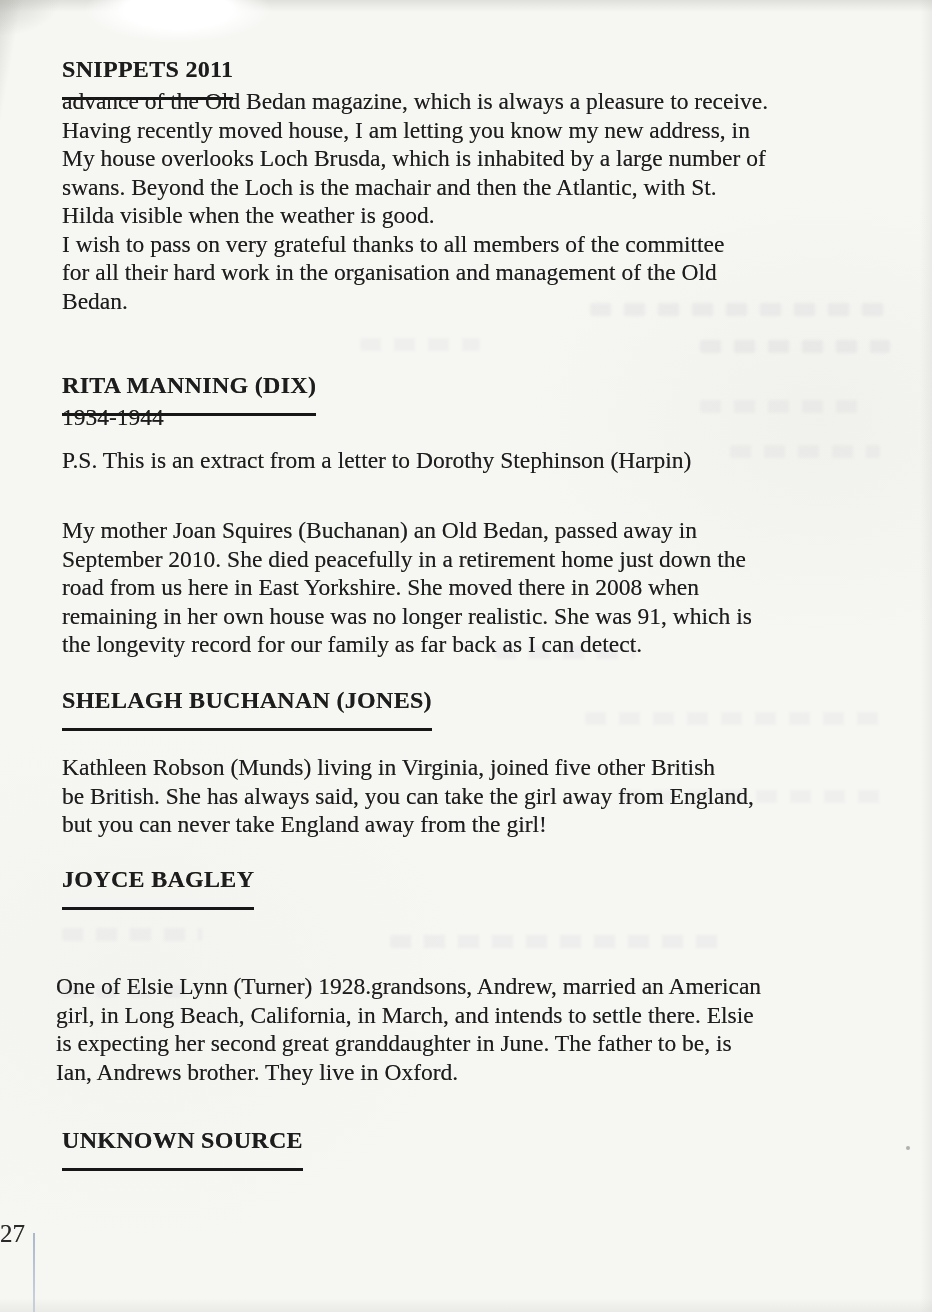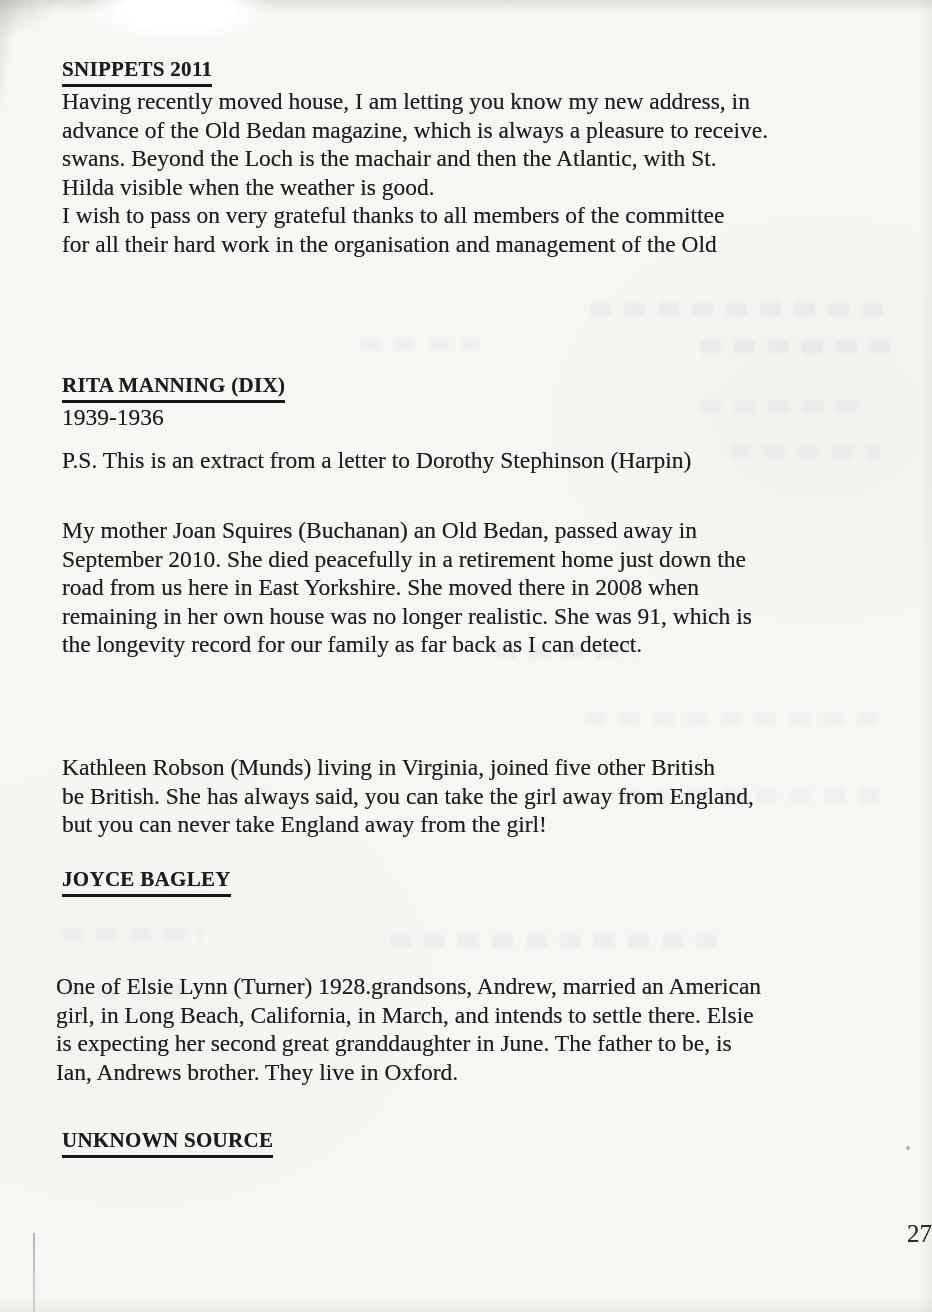--- a/index.html
+++ b/index.html
@@ -33,33 +33,33 @@
   }
   .line {
     font-size: 23.5px;
     line-height: 28.5px;
     text-shadow: 0 0 0.6px rgba(25,25,25,0.55);
   }
   .heading { position: absolute; left: 62px; white-space: nowrap; z-index: 3; }
   .heading .hd-text {
     display: inline-block;
     font-weight: bold;
-    font-size: 21px;
+    font-size: 24px;
     line-height: 27px;
     letter-spacing: 0.3px;
     border-bottom: 3px solid #171717;
-    padding-bottom: 1px;
+    padding-bottom: 14px;
     text-shadow: 0 0 0.6px rgba(15,15,15,0.6);
   }
   .footer-num {
     position: absolute;
     top: 1220px;
     left: 0;
     width: 932px;
-    text-align: right;
+    text-align: left;
     font-size: 25px;
     color: #2a2a2a;
     z-index: 3;
     text-shadow: 0 0 0.6px rgba(25,25,25,0.5);
   }
   
   .ghost {
     position: absolute;
     height: 13px;
     border-radius: 3px;
@@ -115,43 +115,48 @@
   <div class="ghost" style="left:62px; top:928px; width:140px; opacity:.4;"></div>
   <div class="ghost" style="left:390px; top:935px; width:330px; opacity:.45;"></div>
   <div class="ghost" style="left:62px; top:985px; width:130px; opacity:.35;"></div>
   <div class="blue-line"></div>
   <div class="speck"></div>
 
   <div class="heading" style="top:56px;">
     <span class="hd-text">SNIPPETS 2011</span>
   </div>
   <div class="block" style="top:87px;">
+    <div class="line">advance of the Old Bedan magazine, which is always a pleasure to receive.</div>
     <div class="line">Having recently moved house, I am letting you know my new address, in</div>
-    <div class="line">advance of the Old Bedan magazine, which is always a pleasure to receive.</div>
+    <div class="line">My house overlooks Loch Brusda, which is inhabited by a large number of</div>
     <div class="line">swans. Beyond the Loch is the machair and then the Atlantic, with St.</div>
     <div class="line">Hilda visible when the weather is good.</div>
     <div class="line">I wish to pass on very grateful thanks to all members of the committee</div>
     <div class="line">for all their hard work in the organisation and management of the Old</div>
+    <div class="line">Bedan.</div>
   </div>
 
   <div class="heading" style="top:372px;">
     <span class="hd-text">RITA MANNING (DIX)</span>
   </div>
   <div class="block" style="top:403px;">
-    <div class="line">1939-1936</div>
+    <div class="line">1934-1944</div>
     <div class="line" style="margin-top:14px;">P.S. This is an extract from a letter to Dorothy Stephinson (Harpin)</div>
   </div>
   <div class="block" style="top:516px;">
     <div class="line">My mother Joan Squires (Buchanan) an Old Bedan, passed away in</div>
     <div class="line">September 2010. She died peacefully in a retirement home just down the</div>
     <div class="line">road from us here in East Yorkshire. She moved there in 2008 when</div>
     <div class="line">remaining in her own house was no longer realistic. She was 91, which is</div>
     <div class="line">the longevity record for our family as far back as I can detect.</div>
   </div>
 
+  <div class="heading" style="top:687px;">
+    <span class="hd-text">SHELAGH BUCHANAN (JONES)</span>
+  </div>
   <div class="block" style="top:753px;">
     <div class="line">Kathleen Robson (Munds) living in Virginia, joined five other British</div>
     <div class="line">be British. She has always said, you can take the girl away from England,</div>
     <div class="line">but you can never take England away from the girl!</div>
   </div>
 
   <div class="heading" style="top:866px;">
     <span class="hd-text">JOYCE BAGLEY</span>
   </div>
   <div class="block" style="top:972px; left:56px;">

